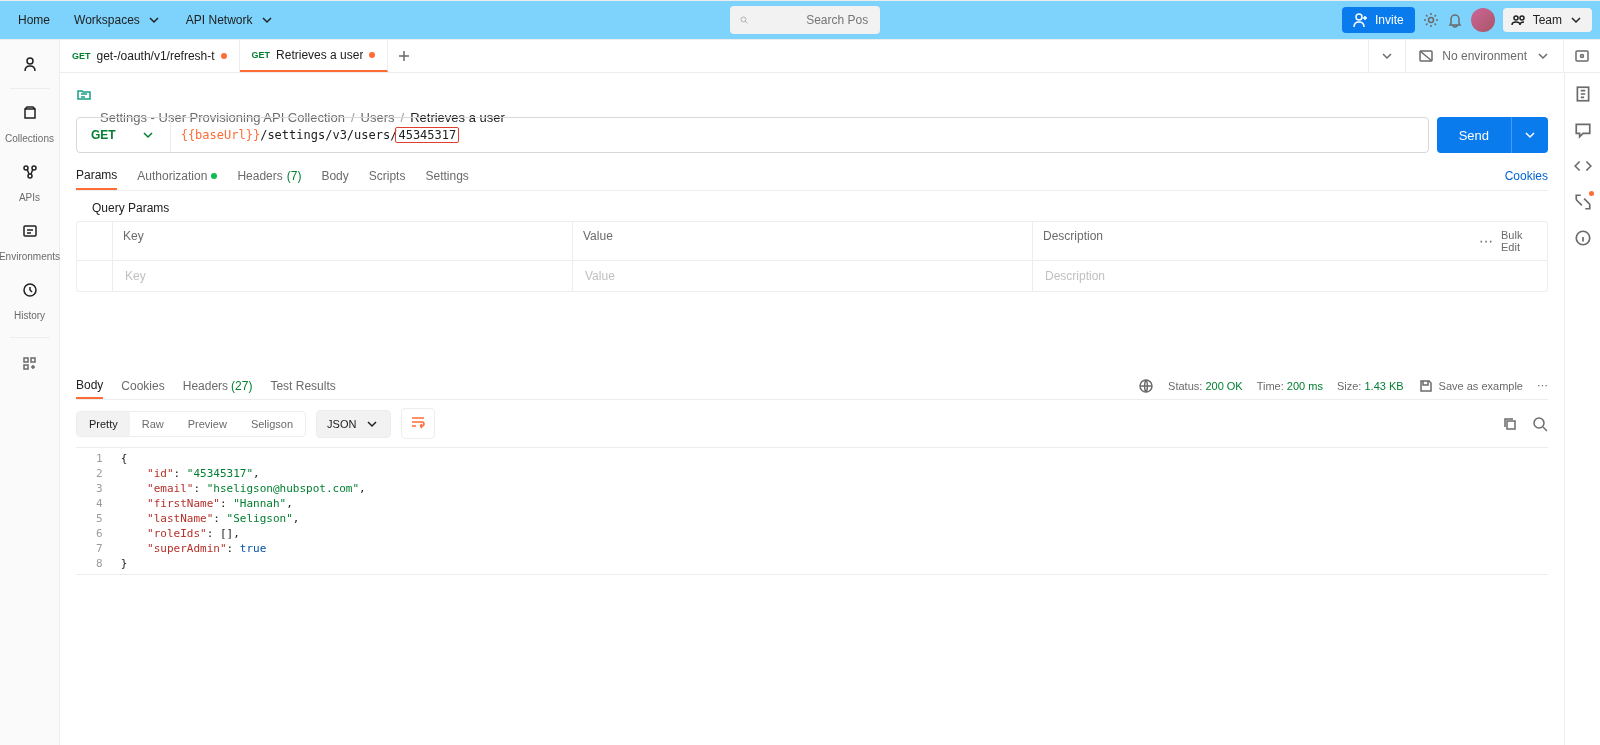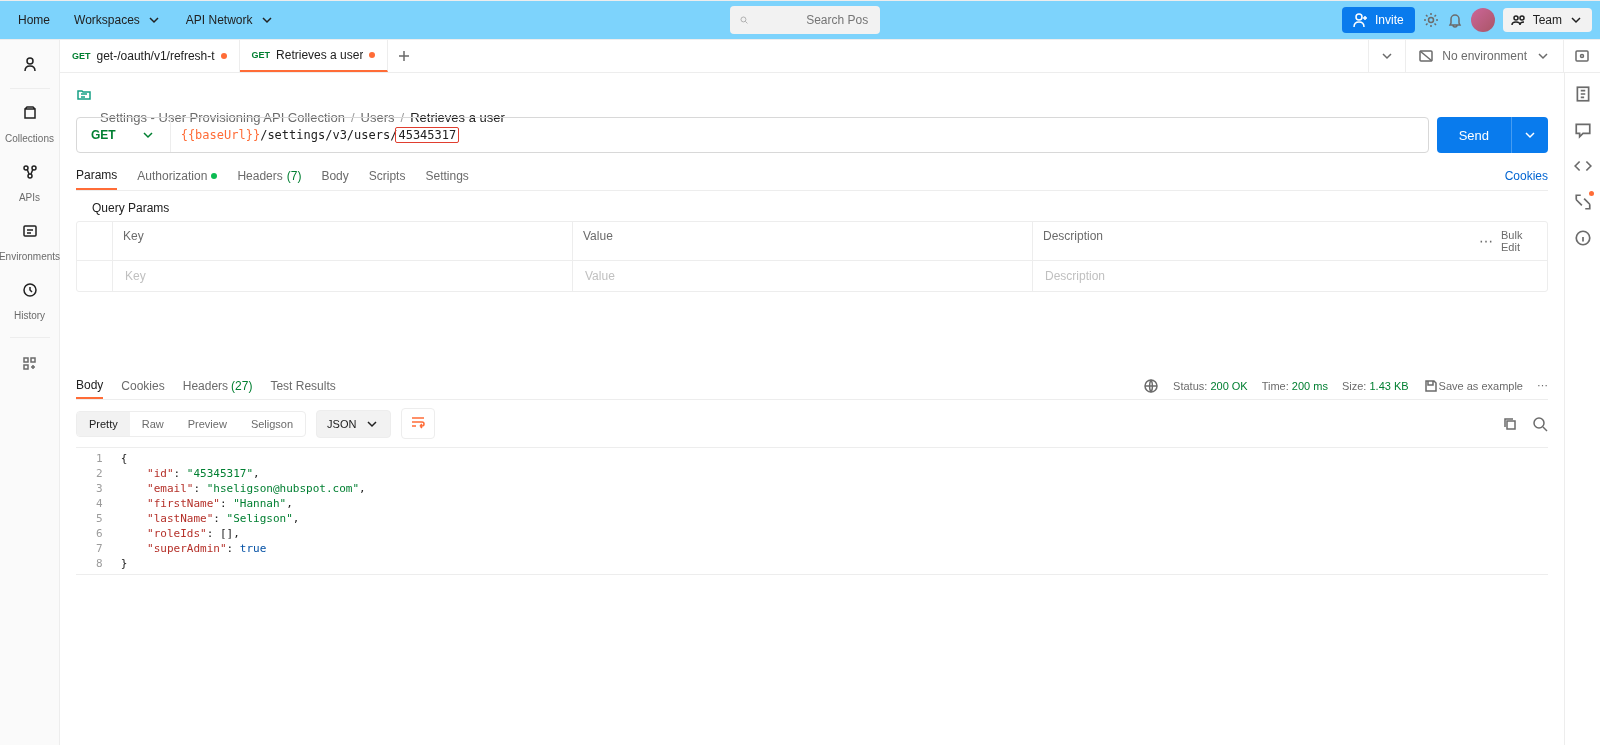--- a/index.html
+++ b/index.html
@@ -114,21 +114,21 @@
 
   
   .response{margin-top:80px;}
   .resp-tabs{display:flex;align-items:center;gap:18px;height:28px;border-bottom:1px solid var(--border);font-size:12px;}
   .resp-tab{display:flex;align-items:center;gap:3px;cursor:pointer;color:var(--subtle);height:100%;}
   .resp-tab.active{color:var(--text);font-weight:500;border-bottom:2px solid var(--orange);}
   .resp-tab .count{color:var(--green-dark);}
   .resp-status{margin-left:auto;display:flex;align-items:center;gap:14px;color:var(--subtle);font-size:11px;}
   .resp-status .green{color:var(--green-dark);}
   .resp-status .sv{color:var(--subtle);}
-  .resp-status .icon-btn{cursor:pointer;color:var(--subtle);display:flex;align-items:center;}
+  .resp-status .icon-btn{cursor:pointer;color:var(--subtle);display:flex;align-items:center;gap:5px;}
 
   .resp-toolbar{display:flex;align-items:center;gap:4px;padding:8px 0;}
   .seg{display:flex;border:1px solid var(--border);border-radius:4px;overflow:hidden;}
   .seg-btn{padding:6px 12px;font-size:11px;cursor:pointer;color:var(--subtle);}
   .seg-btn.active{background:#f2f2f2;color:var(--text);}
   .sel{display:flex;align-items:center;gap:8px;border:1px solid var(--border);border-radius:4px;padding:5px 10px;font-size:11px;cursor:pointer;margin-left:6px;background:#f2f2f2;}
   .wrap-btn{border:1px solid var(--border);border-radius:4px;padding:5px 8px;cursor:pointer;margin-left:6px;color:var(--orange);}
   .resp-tool-right{margin-left:auto;display:flex;gap:14px;color:var(--subtle);}
   .resp-tool-right span{cursor:pointer;}
 

